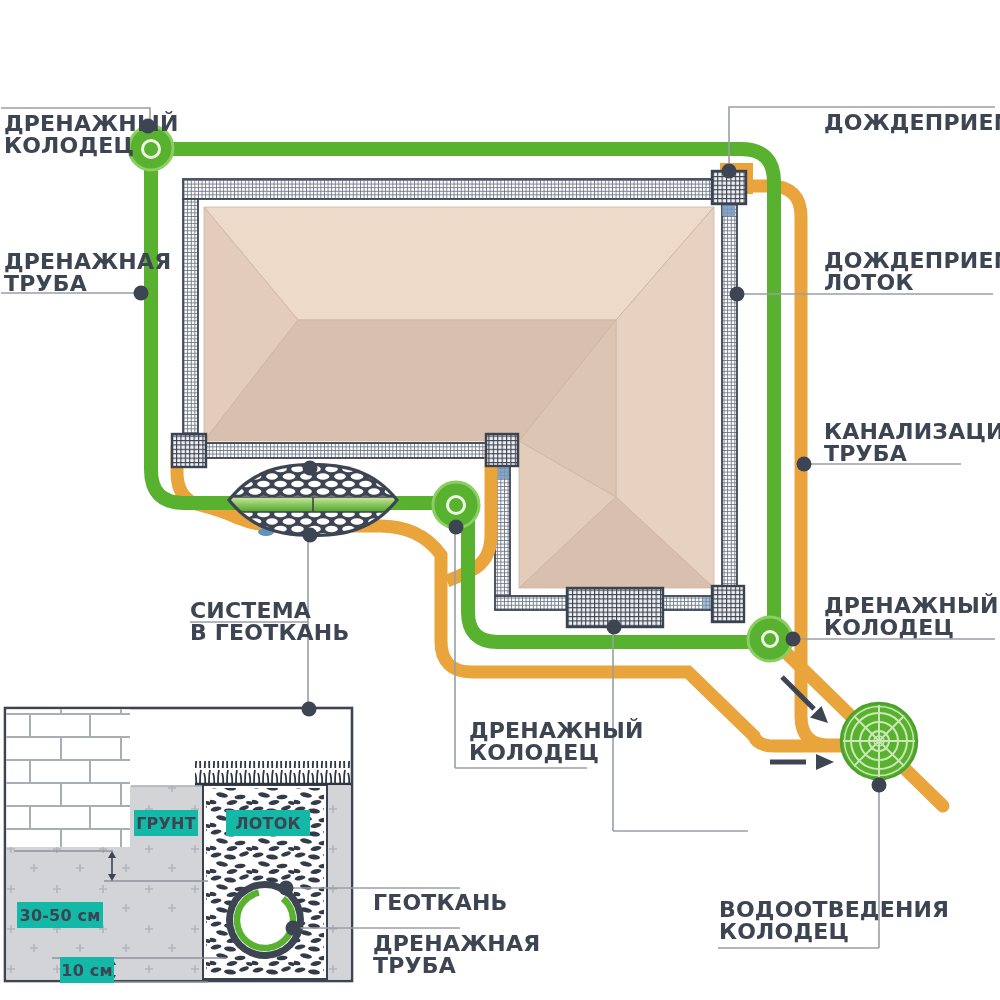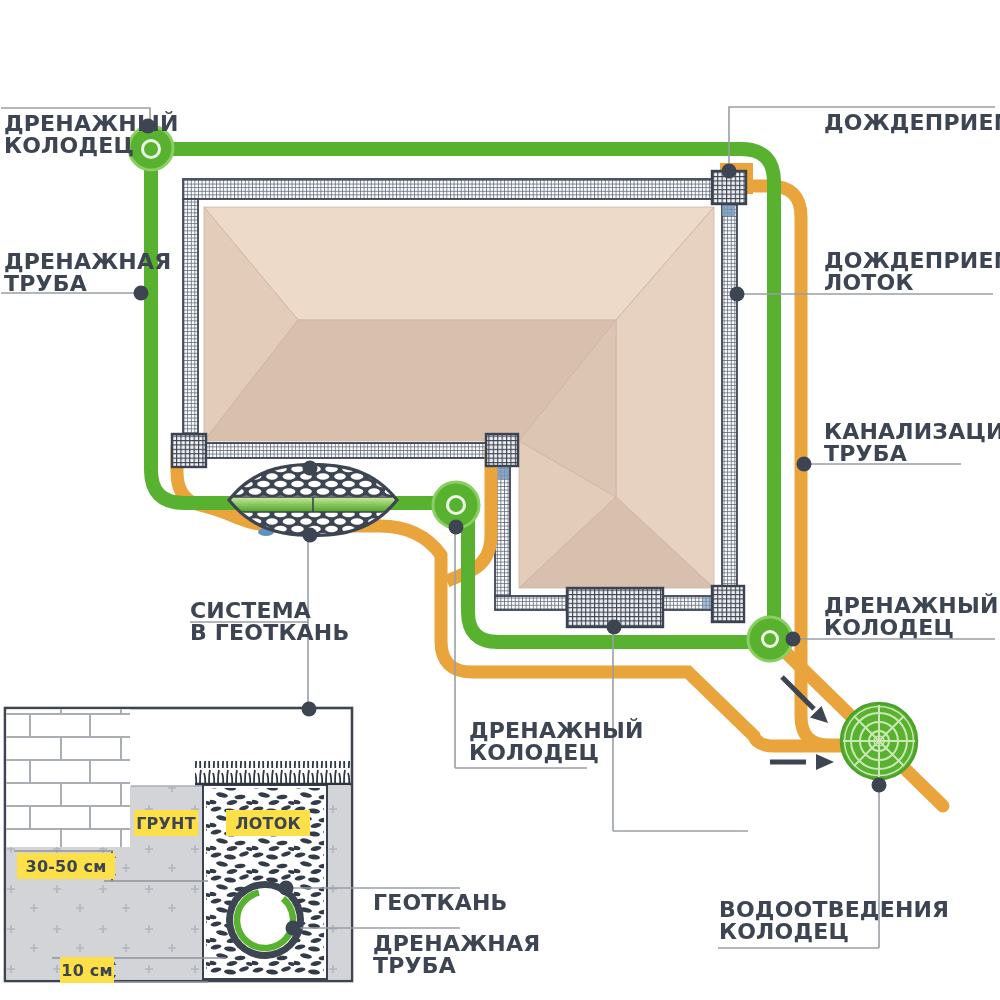--- a/index.html
+++ b/index.html
@@ -4,21 +4,21 @@
 <style>
   html,body{margin:0;padding:0;background:#fff;}
   .stage{position:relative;width:1000px;height:1000px;background:#fff;overflow:hidden;
          font-family:"DejaVu Sans","Liberation Sans",sans-serif;}
   .header{position:absolute;left:0;top:0;width:1000px;height:63px;background:#4b5261;
           display:flex;align-items:center;justify-content:center;}
   .title{color:#ffffff;font-size:28px;font-weight:700;letter-spacing:1px;}
   svg.draw{position:absolute;left:0;top:0;}
   .lbl{position:absolute;color:#3d4452;font-size:22px;line-height:22px;font-weight:700;
        letter-spacing:.2px;white-space:nowrap;}
-  .badge{position:absolute;background:#fde047;color:#3d4452;font-size:16px;font-weight:700;
+  .badge{position:absolute;background:#14b8a6;color:#3d4452;font-size:16px;font-weight:700;
          display:flex;align-items:center;justify-content:center;letter-spacing:.2px;}
 </style>
 </head>
 <body>
 
 <div class="stage">
 
 
   <svg class="draw" width="1000" height="1000" viewBox="0 0 1000 1000">
     <defs>
@@ -270,16 +270,16 @@
     <div>ГЕОТКАНЬ</div>
   </div>
 
   <div class="lbl" style="left:373px;top:933px;">
     <div>ДРЕНАЖНАЯ</div>
     <div>ТРУБА</div>
   </div>
 
   <div class="badge" style="left:134px;top:810px;width:64px;height:26px;">ГРУНТ</div>
   <div class="badge" style="left:226px;top:810px;width:84px;height:26px;">ЛОТОК</div>
-  <div class="badge" style="left:17px;top:853px;width:98px;height:26px;">30-50 см</div>
+  <div class="badge" style="left:17px;top:902px;width:86px;height:26px;">30-50 см</div>
   <div class="badge" style="left:60px;top:957px;width:54px;height:26px;">10 см</div>
 
 </div>
 
 </body></html>

